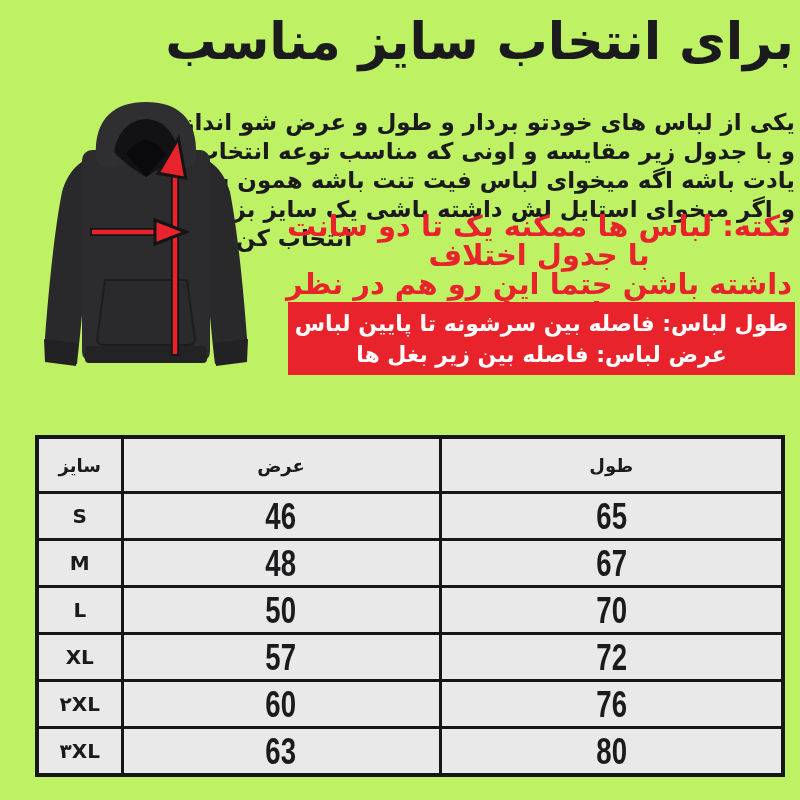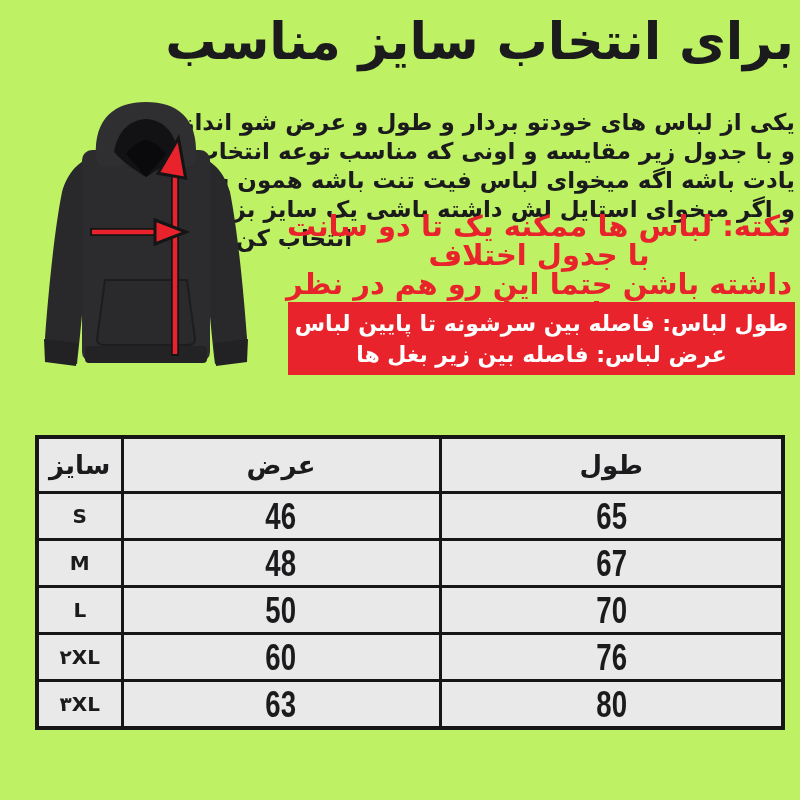--- a/index.html
+++ b/index.html
@@ -57,21 +57,21 @@
     border:3px solid #161616;
     text-align:center;vertical-align:middle;
     background:#e9e9e9;color:#1b1b1d;padding:0;
   }
   .size-table{border:4px solid #161616;}
   .size-table th{height:52px;}
   .size-table td{height:44px;}
   .col-size{width:85px;}
   .col-width{width:318px;}
   .col-length{width:343px;}
-  .h-fa{direction:rtl;font-size:26px;font-weight:bold;}
+  .h-fa{direction:rtl;font-size:18px;font-weight:bold;}
   .cell-size{font-size:20px;font-weight:bold;direction:ltr;}
   .num{
     display:inline-block;font-weight:bold;font-size:30px;
     transform:scale(0.92,1.25);transform-origin:center;
     font-family:"Liberation Sans", sans-serif;letter-spacing:0px;
   }
 </style>
 </head>
 <body>
 
@@ -146,20 +146,25 @@
       <td class="cell-size">M</td>
       <td><span class="num">48</span></td>
       <td><span class="num">67</span></td>
     </tr>
     <tr>
       <td class="cell-size">L</td>
       <td><span class="num">50</span></td>
       <td><span class="num">70</span></td>
     </tr>
     <tr>
+      <td class="cell-size">XL</td>
+      <td><span class="num">57</span></td>
+      <td><span class="num">72</span></td>
+    </tr>
+    <tr>
       <td class="cell-size">۲XL</td>
       <td><span class="num">60</span></td>
       <td><span class="num">76</span></td>
     </tr>
     <tr>
       <td class="cell-size">۳XL</td>
       <td><span class="num">63</span></td>
       <td><span class="num">80</span></td>
     </tr>
   </tbody>

